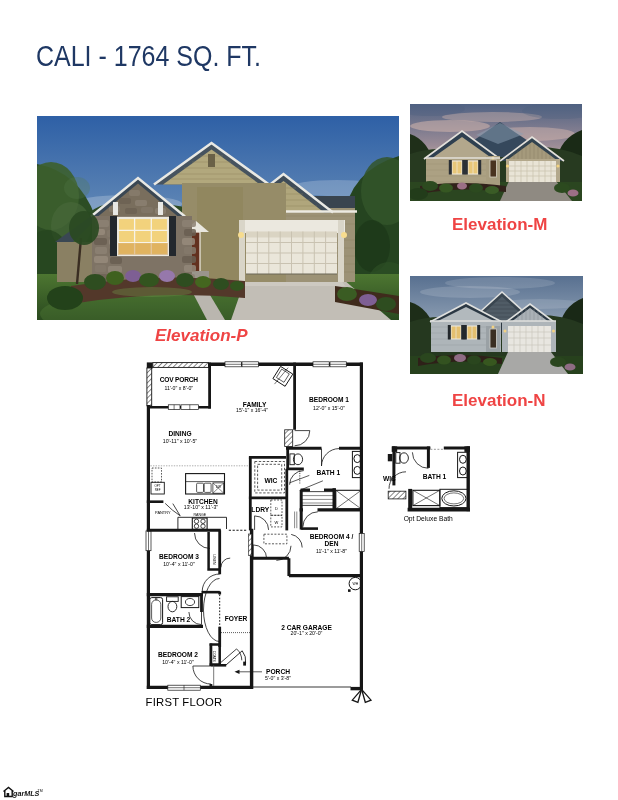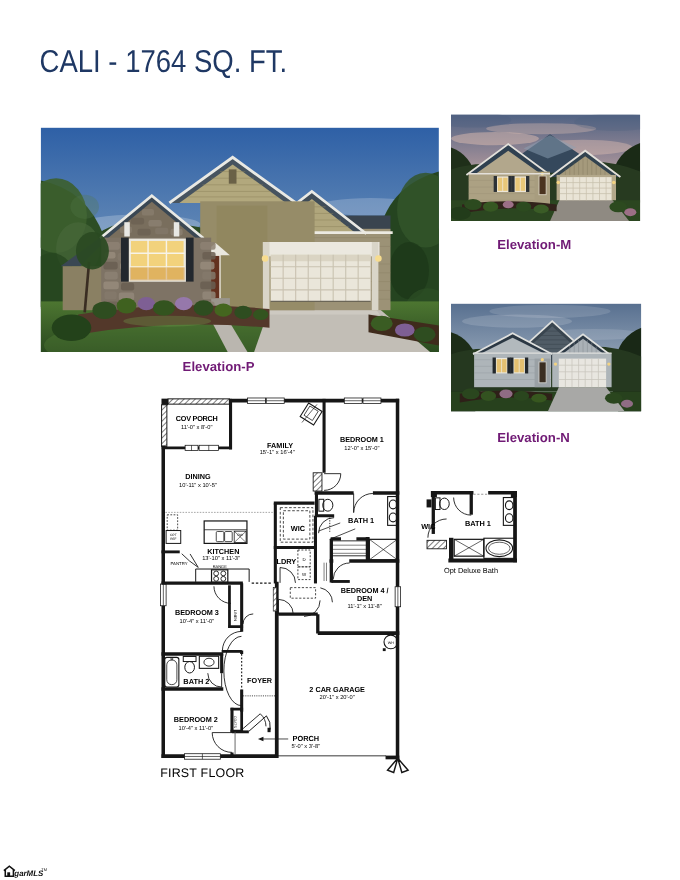--- a/index.html
+++ b/index.html
@@ -1,19 +1,19 @@
 <!DOCTYPE html>
 <html><head>
 <meta charset="utf-8">
 <style>
   html,body{margin:0;padding:0;}
   body{width:618px;height:800px;background:#ffffff;position:relative;overflow:hidden;
        font-family:"Liberation Sans",sans-serif;}
   .abs{position:absolute;}
-  .cap{position:absolute;font-weight:bold;color:#701a75;font-size:12px;letter-spacing:0px;white-space:nowrap;}
+  .cap{position:absolute;font-weight:bold;color:#ef4444;font-size:17px;letter-spacing:0px;white-space:nowrap;}
 </style>
 </head>
 <body>
 
 <div class="abs" style="left:36px;top:39.5px;font-size:28.8px;color:#1f3864;transform:scaleX(0.868);transform-origin:0 0;white-space:nowrap;">CALI - 1764 SQ. FT.</div>
 
 <div class="abs" style="left:37px;top:116px;width:362px;height:204px;">
 <svg width="362" height="204" viewBox="0 0 362 204">
 <defs>
 <linearGradient id="skyP" x1="0" y1="0" x2="0" y2="1">
@@ -196,21 +196,21 @@
 <ellipse cx="184" cy="168" rx="8" ry="6" fill="#2e4d20"></ellipse>
 <ellipse cx="200" cy="170" rx="7" ry="5" fill="#33541f"></ellipse>
 <ellipse cx="310" cy="178" rx="10" ry="7" fill="#3a5c23"></ellipse>
 <ellipse cx="331" cy="184" rx="9" ry="6" fill="#7e5f94"></ellipse>
 <ellipse cx="349" cy="188" rx="10" ry="7" fill="#2e4d20"></ellipse>
 <ellipse cx="28" cy="182" rx="18" ry="12" fill="#23421a"></ellipse>
 <ellipse cx="115" cy="176" rx="40" ry="5" fill="#6f9b4a" opacity="0.35"></ellipse>
 </svg>
 </div>
 
-<div class="cap" style="left:166px;top:326px;">Elevation-P</div>
+<div class="cap" style="left:155px;top:326px;font-style:italic;">Elevation-P</div>
 
 <div class="abs" style="left:410px;top:104px;width:172px;height:97px;">
 <svg width="172" height="97" viewBox="0 0 172 97">
 <defs>
 <linearGradient id="skyM" x1="0" y1="0" x2="0" y2="1">
  <stop offset="0" stop-color="#506283"></stop>
           <stop offset="0.42" stop-color="#9a8b96"></stop>
  <stop offset="0.68" stop-color="#ccb5a9"></stop>
           <stop offset="1" stop-color="#8b8b9c"></stop>
 </linearGradient>

